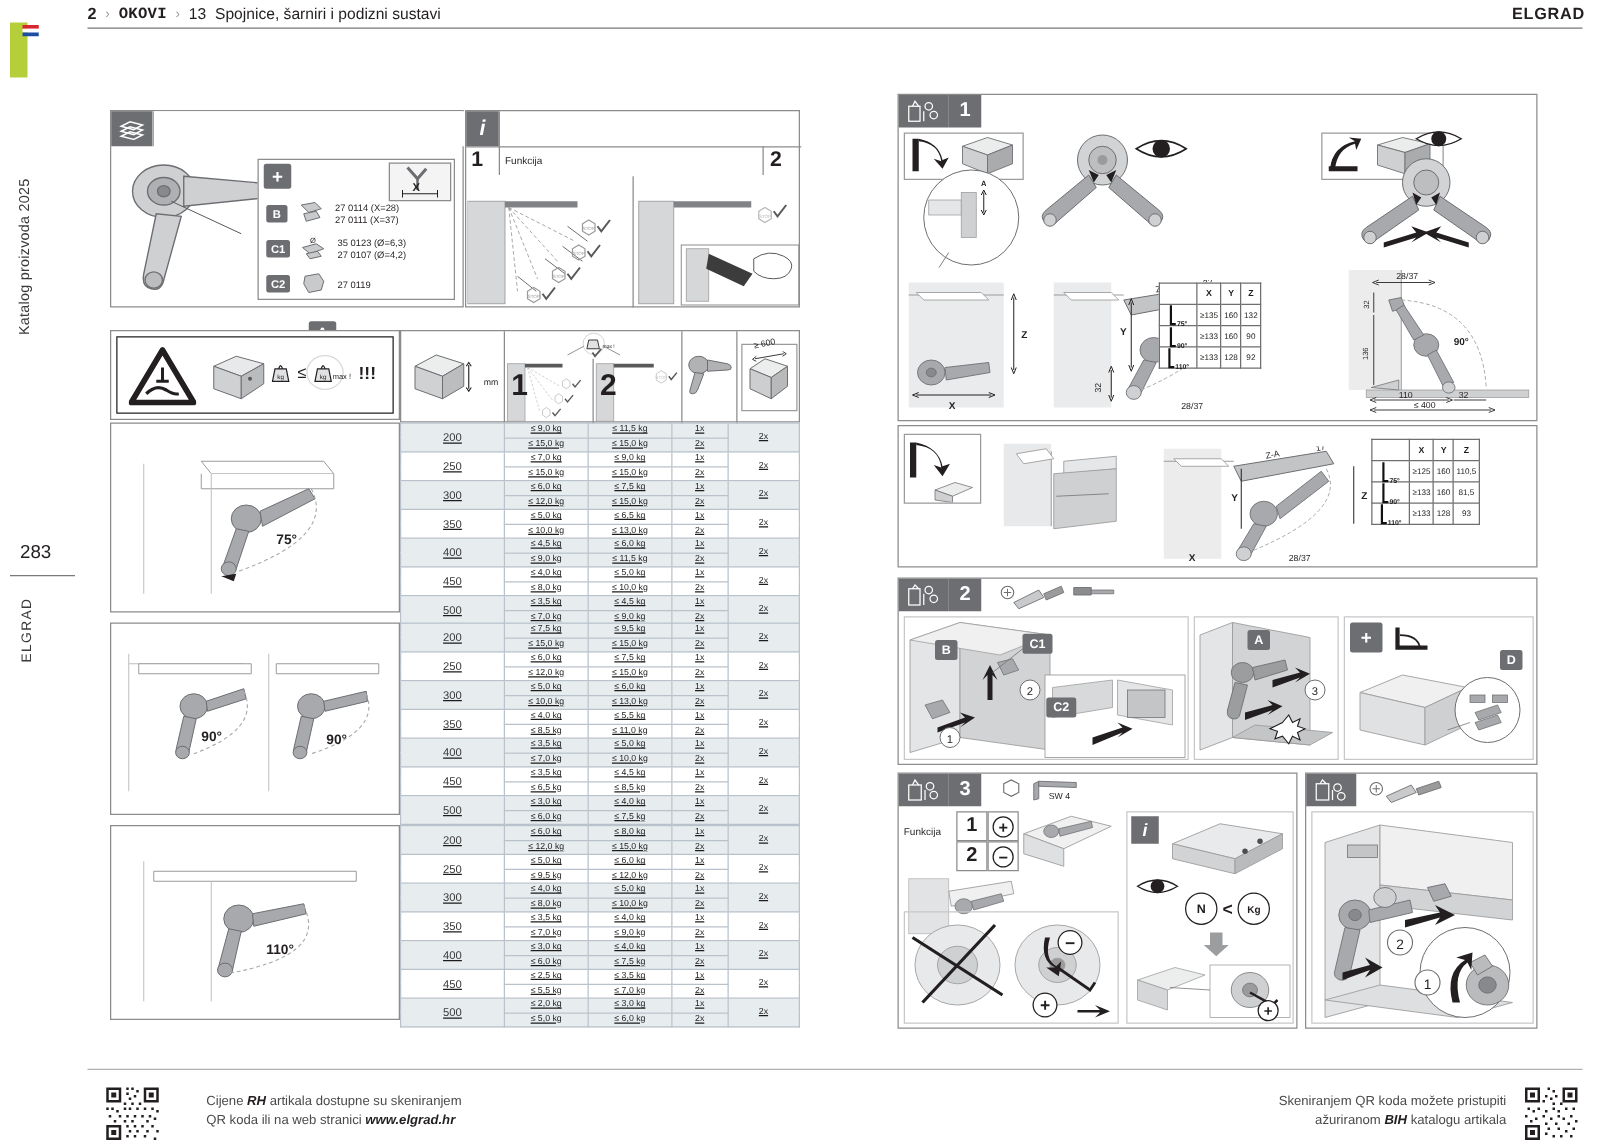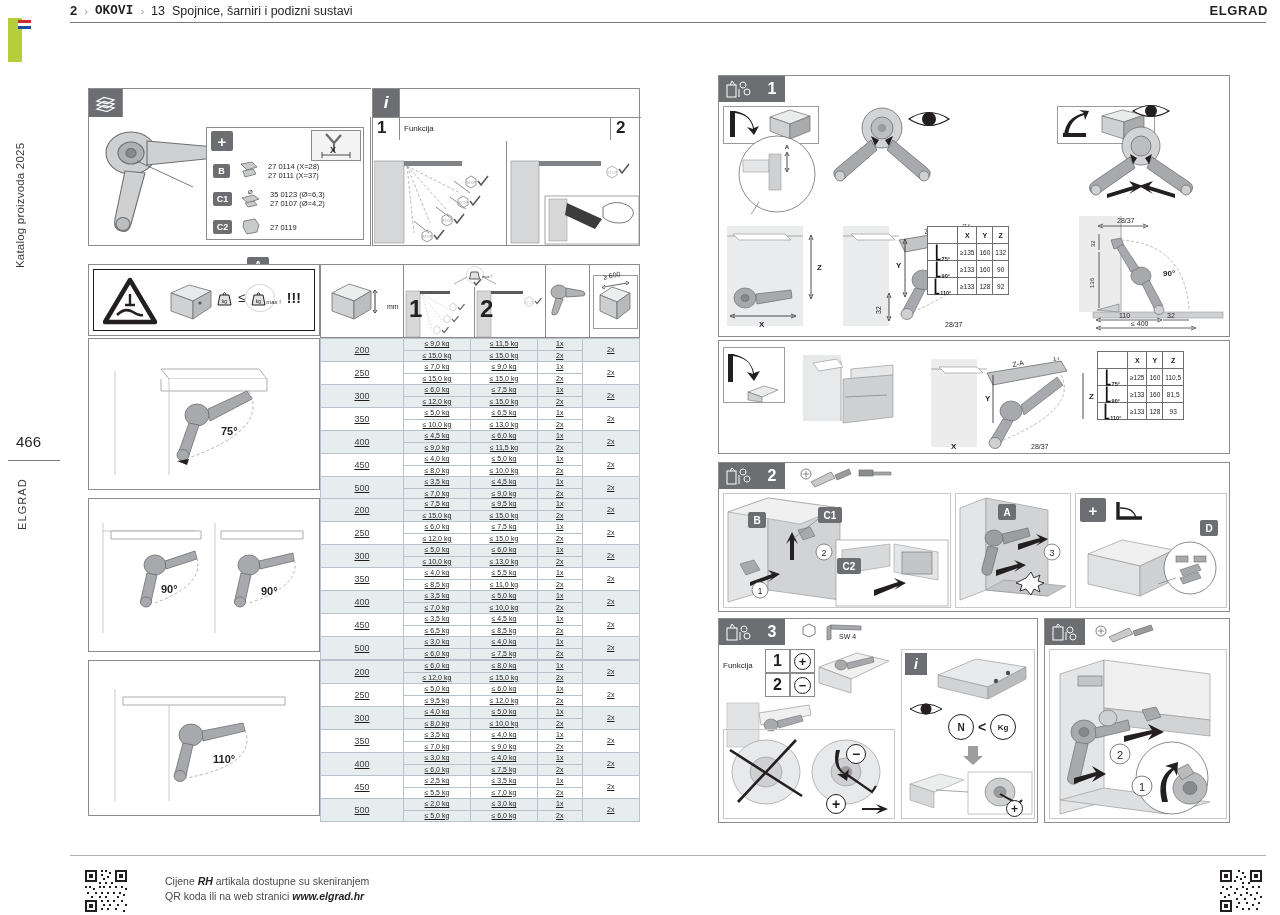--- a/index.html
+++ b/index.html
@@ -97,21 +97,21 @@
     <div class="hdr-rule"></div>
   </div>
 
   <div class="rail-green"></div>
   <div class="rail-flag">
     <i class="f1"></i>
       <i class="f2"></i>
       <i class="f3"></i>
   </div>
   <div class="rail-cat">Katalog proizvoda 2025</div>
-  <div class="rail-pg">466</div>
+  <div class="rail-pg">283</div>
   <div class="rail-line"></div>
   <div class="rail-brand">ELGRAD</div>
 
   <div class="box" style="left:88px; top:88px; width:283px; height:158px;">
     <div class="badge" style="position:absolute;left:0;top:0;width:33px;height:28px;">
       <svg width="21" height="17" viewBox="0 0 21 17">
           <g fill="none" stroke="#fff" stroke-width="1.2">
         <path d="M2 6 L9 2.5 L19 5 L12 8.8 Z"></path>
             <path d="M2 10 L9 6.5 L19 9 L12 12.8 Z"></path>
             <path d="M2 14 L9 10.5 L19 13 L12 16.5 Z"></path>
@@ -1265,20 +1265,24 @@
         <rect x="32" y="40" width="2" height="2"></rect>
           <rect x="40" y="42" width="2" height="2"></rect>
       </g>
     </svg>
   </div>
   <div class="ftr-txt" style="left:165px; top:874px;">
     <div><span>Cijene </span><b>RH</b><span> artikala dostupne su skeniranjem</span></div>
     <div><span>QR koda ili na web stranici </span><b>www.elgrad.hr</b></div>
   </div>
 
+  <div class="ftr-txt" style="right:75px; top:874px; text-align:right;">
+    <div>Skeniranjem QR koda možete pristupiti</div>
+    <div><span>ažuriranom </span><b>BIH</b><span> katalogu artikala</span></div>
+  </div>
   <div class="qr" style="right:16px; top:868px;">
     <svg width="46" height="46" viewBox="0 0 46 46">
       <rect width="46" height="46" fill="#fff"></rect>
       <g fill="#231f20">
         <rect x="2" y="2" width="12" height="12"></rect>
           <rect x="4" y="4" width="8" height="8" fill="#fff"></rect>
           <rect x="6" y="6" width="4" height="4"></rect>
         <rect x="32" y="2" width="12" height="12"></rect>
           <rect x="34" y="4" width="8" height="8" fill="#fff"></rect>
           <rect x="36" y="6" width="4" height="4"></rect>

